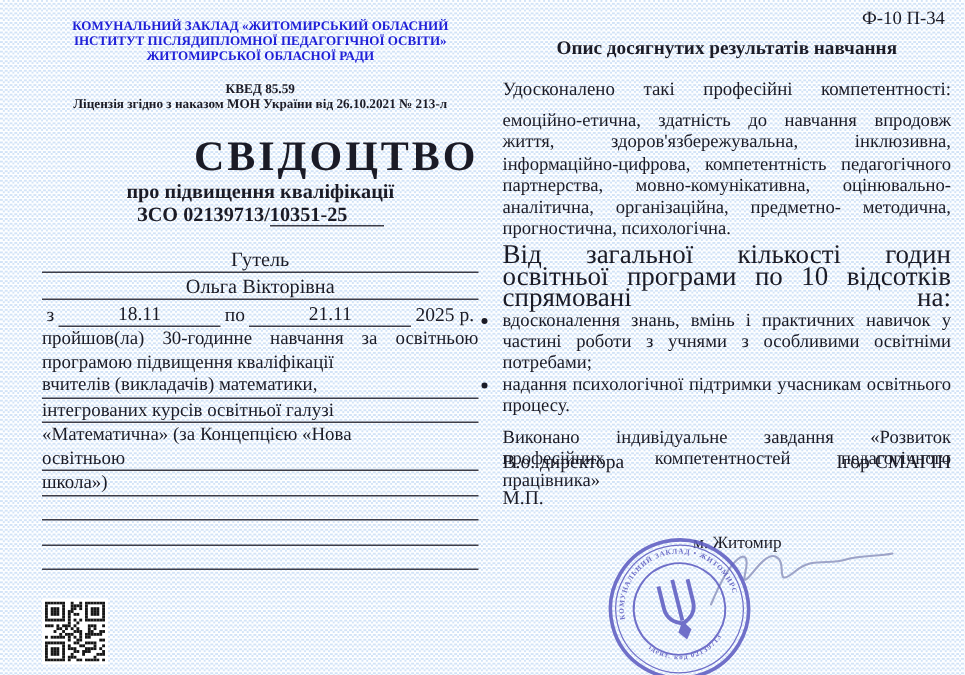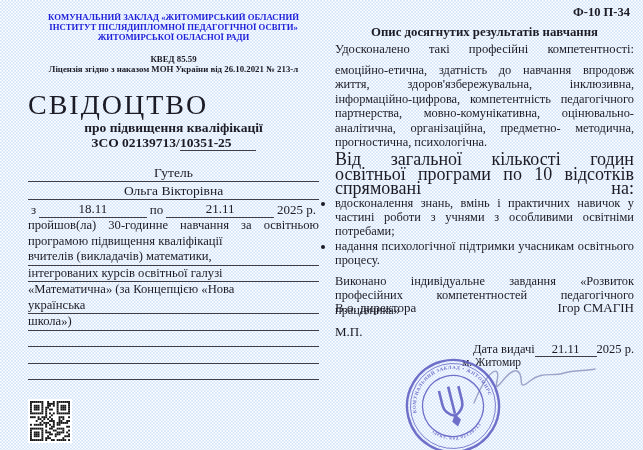--- a/index.html
+++ b/index.html
@@ -9,39 +9,39 @@
     background:#f3f7fd conic-gradient(from 0deg,#d2e3f7 0 25%,#fdfeff 0 50%,#d2e3f7 0 75%,#fdfeff 0);
     background-size:3.2px 3.2px;
   }
   .col-left{position:absolute;left:28px;top:12px;width:291px}
   .col-right{position:absolute;left:335px;top:5px;width:299px}
 
   
   .org{color:#2020d8;font-weight:bold;font-size:8.7px;line-height:10px;text-align:center}
   .kved{margin-top:12px;text-align:center;font-weight:bold;font-size:8.8px;line-height:10px}
   .license{text-align:center;font-weight:bold;font-size:8.8px;line-height:10px}
-  .title{margin-top:16px;text-align:left;font-weight:normal;font-size:28px;line-height:30px;letter-spacing:2px}
+  .title{margin-top:16px;text-align:right;font-weight:bold;font-size:28px;line-height:30px;letter-spacing:2px}
   .subtitle{text-align:center;font-weight:bold;font-size:13.5px;line-height:15px}
   .cert-no{text-align:center;font-weight:bold;font-size:13.5px;line-height:16px}
   .cert-no .suffix{border-bottom:1.4px solid #3d3d48;padding-right:24px}
   .name-field{margin-top:13px;border-bottom:1.4px solid #3d3d48;text-align:center;font-size:13.5px;line-height:17px}
   .name-field2{border-bottom:1.4px solid #3d3d48;text-align:center;font-size:13.5px;line-height:17px}
   .date-row{display:flex;align-items:flex-end;font-size:13px;line-height:17px}
   .date-row .lbl{padding:0 3px;white-space:nowrap}
   .date-row .du{flex:1;text-align:center;border-bottom:1.4px solid #3d3d48}
   .course-intro{font-size:12.6px;line-height:15.5px;text-align:justify}
   .course-line{font-size:12.6px;line-height:15.6px;border-bottom:1.3px solid #3d3d48;white-space:nowrap;overflow:hidden}
   .wrap-line{font-size:12.6px;line-height:15.6px;white-space:nowrap;overflow:hidden}
   .blank{height:15.5px;border-bottom:1.3px solid #3d3d48}
   .qr-wrap{position:absolute;left:0;top:387px;width:40px;height:40px;background:#fff;padding:2px}
 
   
-  .form-code{text-align:right;font-weight:bold;font-size:12.5px;line-height:14px;padding-right:4px}
+  .form-code{text-align:right;font-weight:normal;font-size:12.5px;line-height:14px;padding-right:4px}
   .res-title{margin-top:6px;text-align:center;font-weight:bold;font-size:12.8px;line-height:15px}
-  .r-intro{margin-top:2px;font-size:12.6px;line-height:15px;text-align:justify;text-align-last:justify}
+  .r-intro{margin-top:12px;font-size:12.6px;line-height:15px;text-align:justify;text-align-last:justify}
   .r-par{margin-top:6px;font-size:12.4px;line-height:14.4px;text-align:justify}
   .r-hours{margin-top:3px;font-size:18px;line-height:14.4px;text-align:justify;text-align-last:justify}
   ul.r-list{margin:0;padding-left:0}
   ul.r-list li{font-size:12.4px;line-height:14.4px;text-align:justify}
   .bottom-block{position:absolute;left:0;right:0;top:295px}
   .dir-row{display:flex;justify-content:space-between;font-size:13px;line-height:16px}
   .mp{margin-top:8px;font-size:13px;line-height:16px}
   .issue{margin-top:1px;text-align:right;font-size:12.5px;line-height:16px}
   .issue .du{border-bottom:1.3px solid #3d3d48;padding:0 17px}
   .stamp-area{position:absolute;left:0;top:342px;width:299px;height:108px}
@@ -76,21 +76,21 @@
       <span class="lbl">по</span>
       <span class="du">21.11</span>
       <span class="lbl">2025 р.</span>
     </div>
 
     <div class="course-intro">пройшов(ла) 30-годинне навчання за освітньою програмою підвищення кваліфікації</div>
 
     <div class="course-line">вчителів (викладачів) математики,</div>
     <div class="course-line">інтегрованих курсів освітньої галузі</div>
     <div class="wrap-line">«Математична» (за Концепцією «Нова</div>
-    <div class="course-line">українська</div>
+    <div class="course-line">освітньою</div>
     <div class="course-line">школа»)</div>
 
     <div class="blank"></div>
     <div class="blank"></div>
     <div class="blank"></div>
 
     <div class="qr-wrap">
       <svg id="qr-svg" width="40" height="40" viewBox="0 0 42 42">
           <rect width="42" height="42" fill="#fff"></rect>
           <rect x="0" y="0" width="2" height="2" fill="#151515"></rect>
@@ -325,23 +325,20 @@
       <li>надання психологічної підтримки учасникам освітнього процесу.</li>
     </ul>
     <div class="r-par">Виконано індивідуальне завдання «Розвиток професійних компетентностей педагогічного працівника»</div>
 
     <div class="bottom-block">
       <div class="dir-row">
         <span>В.о. директора</span>
         <span>Ігор СМАГІН</span>
       </div>
       <div class="mp">М.П.</div>
-      <div class="issue">
-        <span>Дата видачі</span><span class="du">21.11</span><span>2025 р.</span>
-      </div>
     </div>
 
     <div class="stamp-area">
       <span class="city">м. Житомир</span>
 
       <svg class="sig-svg" width="130" height="50" viewBox="0 0 130 50">
         <path d="M6,42 C20,8 33,2 29,20 C25,38 40,6 49,10 C58,14 47,32 62,20 C74,10 84,16 96,12 C106,9 118,10 127,8" fill="none" stroke="#9096bf" stroke-width="1.4" stroke-linecap="round"></path>
       </svg>
 
       <svg class="stamp-svg" width="100" height="100" viewBox="0 0 100 100">

